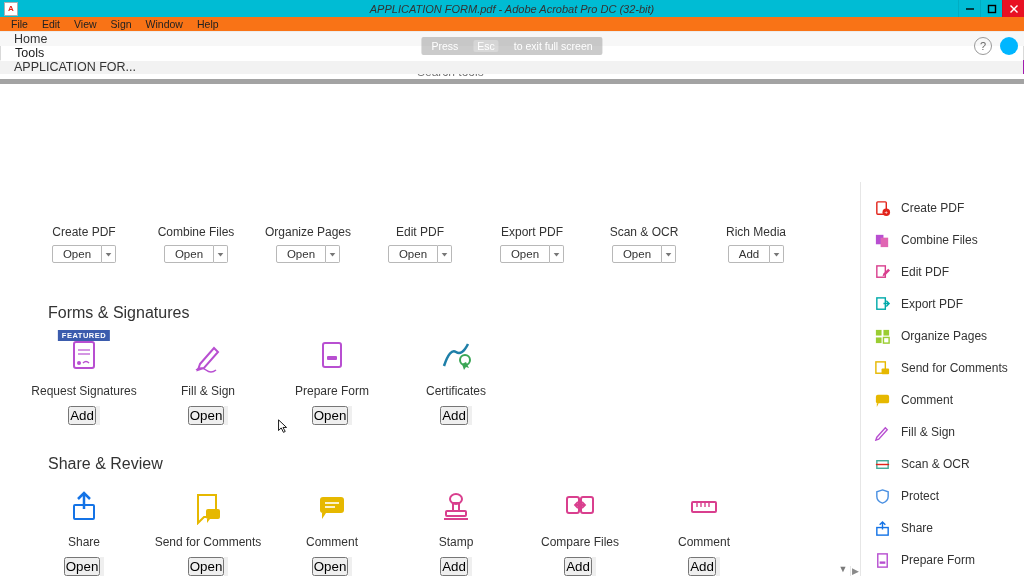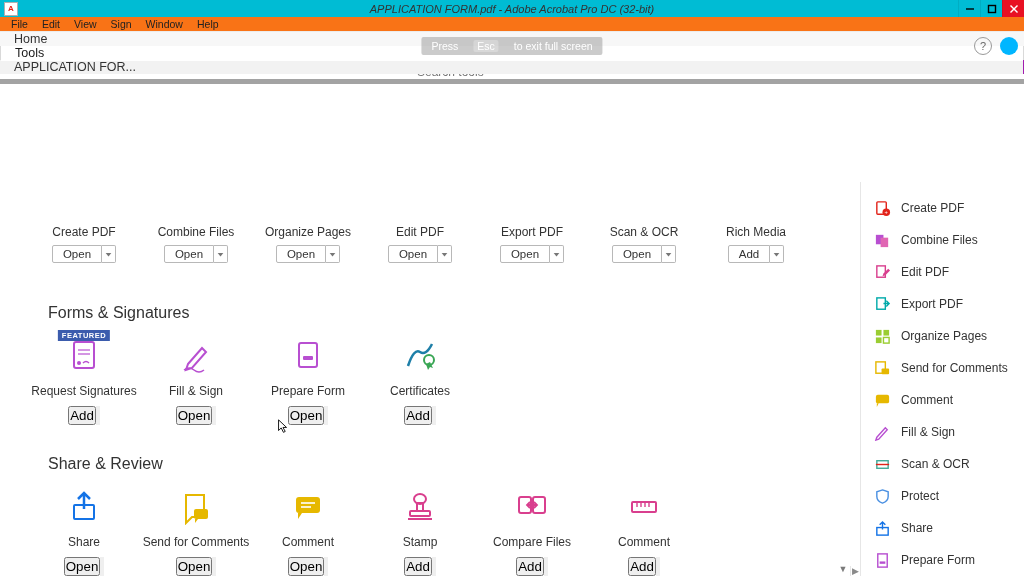--- a/index.html
+++ b/index.html
@@ -54,21 +54,21 @@
   .tool-row.first{ margin-top:0;}
   .tool-cell{ width:112px; display:flex; flex-direction:column; align-items:center; }
   .tool-cell .label{ font-size:12px; color:#333; margin-bottom:6px; text-align:center;}
   .tool-cell .btngrp{ display:flex; }
   .tool-cell .btn-main{ border:1px solid #b8b8b8; background:#fff; font-size:11.5px; color:#333; padding:2px 10px; border-radius:2px 0 0 2px;}
   .tool-cell .btn-drop{ border:1px solid #b8b8b8; border-left:none; background:#fff; width:14px; border-radius:0 2px 2px 0; display:flex;align-items:center;justify-content:center;}
   .tool-cell .btn-drop svg{ width:7px; height:7px; fill:#777;}
 
   .section-title{ font-size:16px; color:#333; margin:30px 0 14px 20px; font-weight:400;}
 
-  .big-row{ display:flex; padding-left:0; }
+  .big-row{ display:flex; padding-left:0;gap:12px; }
   .big-cell{ width:112px; display:flex; flex-direction:column; align-items:center; position:relative;}
   .big-cell .icon-wrap{ width:40px; height:40px; display:flex; align-items:center; justify-content:center; margin-bottom:8px;}
   .big-cell .icon-wrap svg{ width:36px; height:36px; }
   .big-cell .label{ font-size:12px; color:#333; margin-bottom:8px; text-align:center;}
   .featured{ position:absolute; top:-6px; left:50%; transform:translateX(-50%); background:#3b5cad; color:#fff; font-size:7.5px; padding:1px 4px; letter-spacing:0.5px; font-weight:bold;}
 
   .cursor{ position:absolute; width:12px; height:16px; pointer-events:none;}
 </style>
 </head>
 <body>

